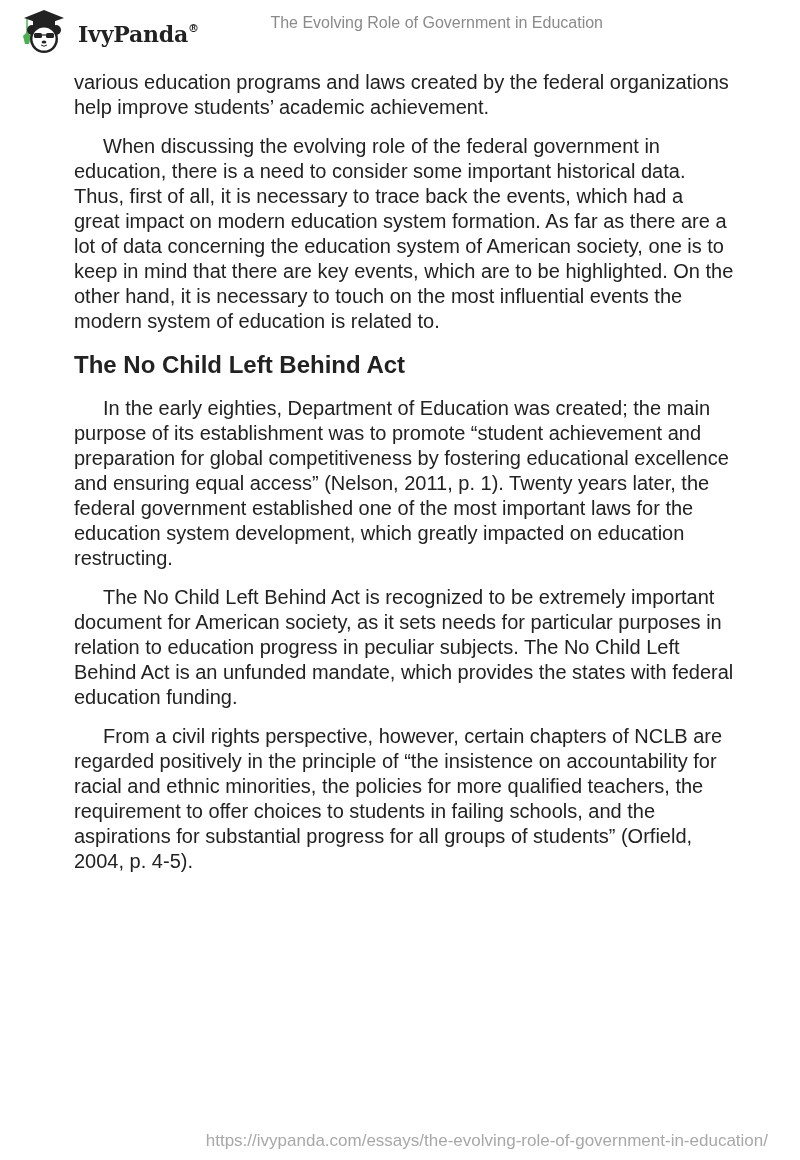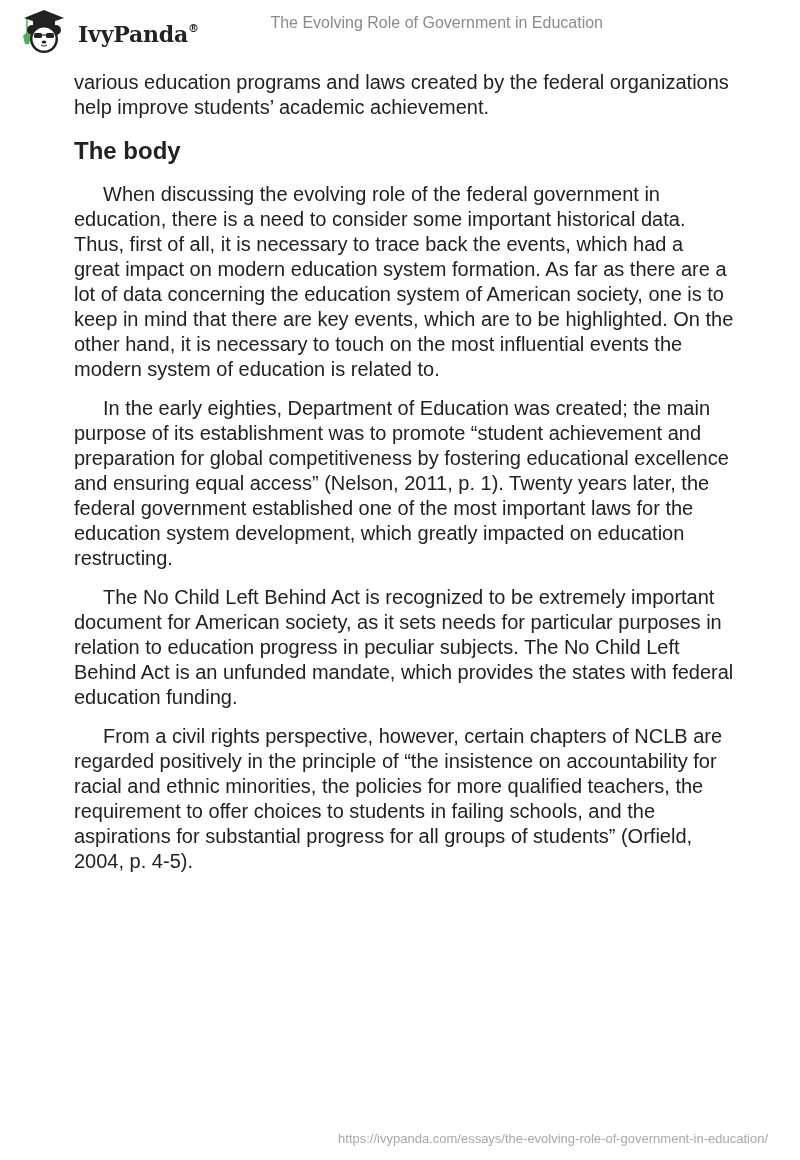--- a/index.html
+++ b/index.html
@@ -74,21 +74,21 @@
     font-size: 24px;
     font-weight: bold;
     color: #222;
     margin: 16px 0 16px 0;
     line-height: 30px;
   }
   .footer-url {
     position: absolute;
     right: 32px;
     top: 1131px;
-    font-size: 13px;
+    font-size: 17px;
     color: #a8a8a8;
   }
 </style>
 </head>
 <body>
 
 <div class="header">
   <div class="logo">
     <svg class="logo-mark" viewBox="0 0 52 46">
 
@@ -111,21 +111,21 @@
       <path d="M23,37 Q26,39.5 29,37" stroke="#222" stroke-width="1" fill="none"></path>
     </svg>
     <span class="logo-text"><span>IvyPanda</span><span class="logo-reg">®</span></span>
   </div>
   <div class="doc-title">The Evolving Role of Government in Education</div>
 </div>
 
 <div class="content">
   <p>various education programs and laws created by the federal organizations help improve students’ academic achievement.</p>
 
-  <h2>The body</h2>
   <p class="indent">When discussing the evolving role of the federal government in education, there is a need to consider some important historical data. Thus, first of all, it is necessary to trace back the events, which had a great impact on modern education system formation. As far as there are a lot of data concerning the education system of American society, one is to keep in mind that there are key events, which are to be highlighted. On the other hand, it is necessary to touch on the most influential events the modern system of education is related to.</p>
 
+  <h2>The No Child Left Behind Act</h2>
   <p class="indent">In the early eighties, Department of Education was created; the main purpose of its establishment was to promote “student achievement and preparation for global competitiveness by fostering educational excellence and ensuring equal access” (Nelson, 2011, p. 1). Twenty years later, the federal government established one of the most important laws for the education system development, which greatly impacted on education restructing.</p>
   <p class="indent">The No Child Left Behind Act is recognized to be extremely important document for American society, as it sets needs for particular purposes in relation to education progress in peculiar subjects. The No Child Left Behind Act is an unfunded mandate, which provides the states with federal education funding.</p>
   <p class="indent">From a civil rights perspective, however, certain chapters of NCLB are regarded positively in the principle of “the insistence on accountability for racial and ethnic minorities, the policies for more qualified teachers, the requirement to offer choices to students in failing schools, and the aspirations for substantial progress for all groups of students” (Orfield, 2004, p. 4-5).</p>
 </div>
 
 <div class="footer-url">https://ivypanda.com/essays/the-evolving-role-of-government-in-education/</div>
 
 </body></html>

